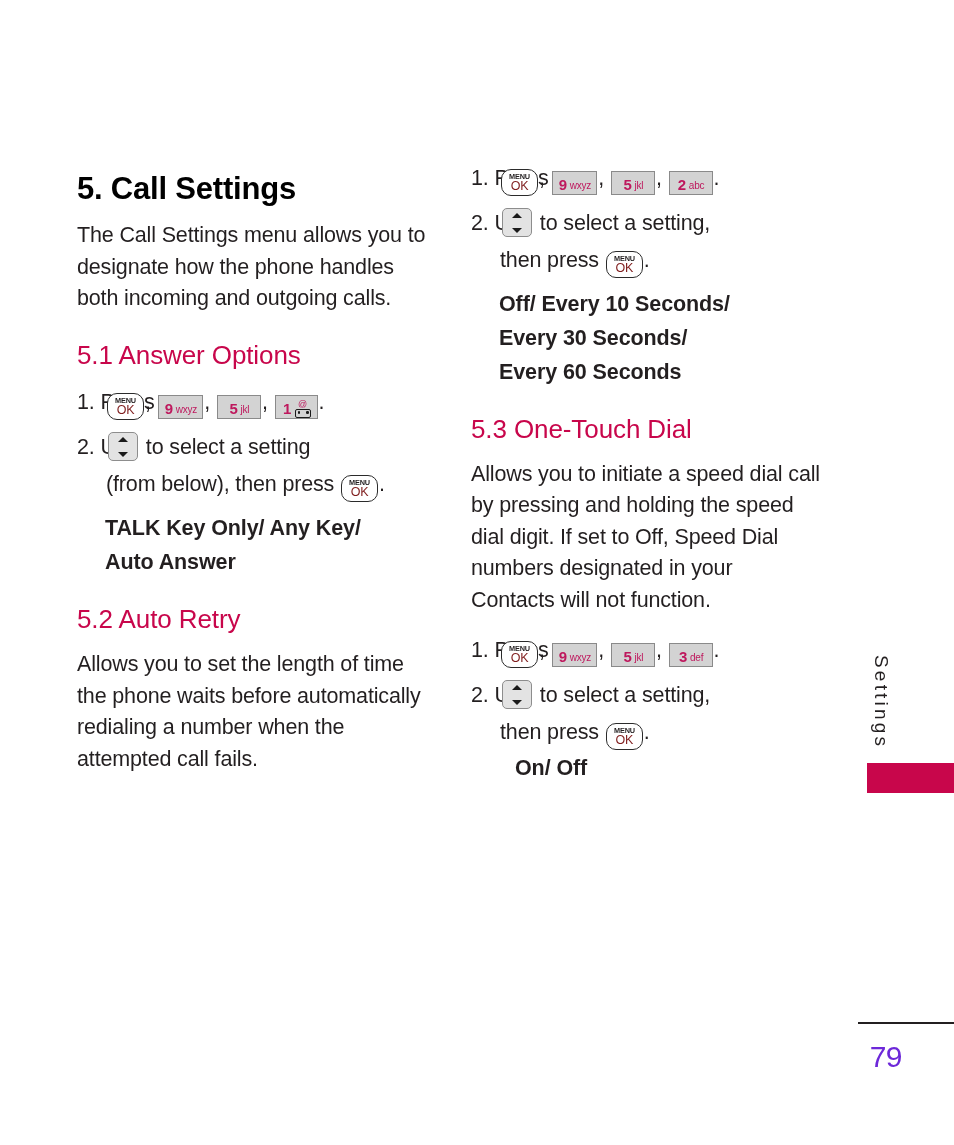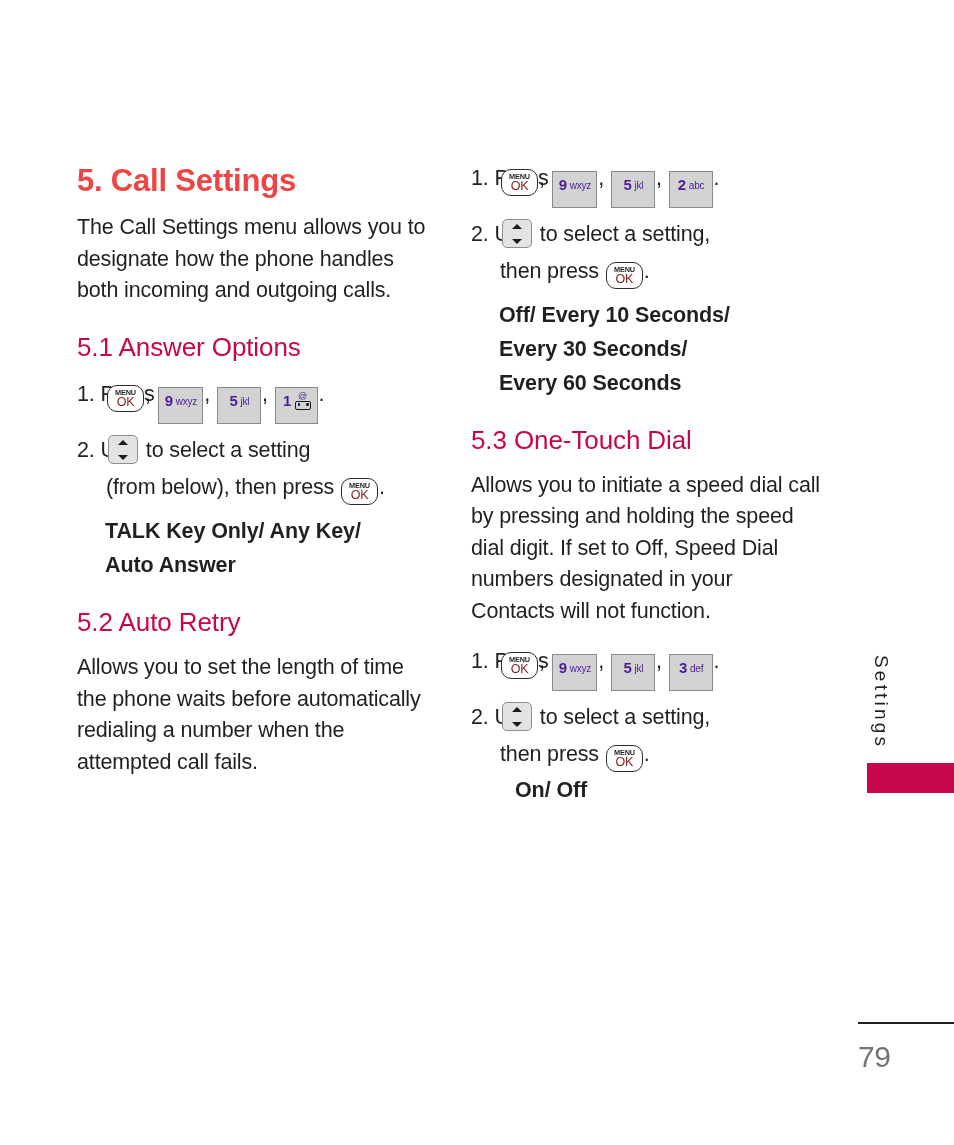--- a/index.html
+++ b/index.html
@@ -25,25 +25,25 @@
   .col {
     position: absolute;
     top: 160px;
     width: 350px;
   }
   .col-left  { left: 77px; }
   .col-right { left: 471px; }
 
   
   .h-main {
-    color: #ef4444;
+    color: #000000;
     font-size: 31px;
     font-weight: bold;
     line-height: 1.1;
-    margin: 4px 0 14px 0;
+    margin: 12px 0 14px 0;
     letter-spacing: -0.2px;
   }
   .h-sub {
     color: #c8064b;
     font-size: 26px;
     font-weight: normal;
     line-height: 1.15;
     margin: 26px 0 14px 0;
     letter-spacing: -0.1px;
   }
@@ -117,24 +117,24 @@
     font-size: 12.5px;
     line-height: 13px;
     margin-top: -0.5px;
     color: #7f1d1d;
     letter-spacing: -0.3px;
   }
 
   
   .key-num {
     min-width: 44px;
-    height: 37px;
+    height: 24px;
     background: #d3d3d3;
     border: 1.4px solid #8a8a8a;
-    color: #4c1d95;
+    color: #be185d;
     padding: 0 5px 0 6px;
     text-align: center;
     white-space: nowrap;
     line-height: 23px;
     margin: 0 1px;
   }
   .key-num .digit {
     font-size: 15px;
     font-weight: bold;
     letter-spacing: -0.3px;
@@ -242,23 +242,23 @@
     top: 1022px;
     width: 96px;
     height: 2.2px;
     background: #231f20;
   }
   .page-number {
     position: absolute;
     left: 858px;
     top: 1040px;
     width: 44px;
-    text-align: left;
+    text-align: right;
     font-size: 30px;
-    color: #737373;
+    color: #6d28d9;
     letter-spacing: -0.5px;
   }
 </style>
 </head>
 <body>
 
 <div class="page">
 
   <div class="col col-left">
 

